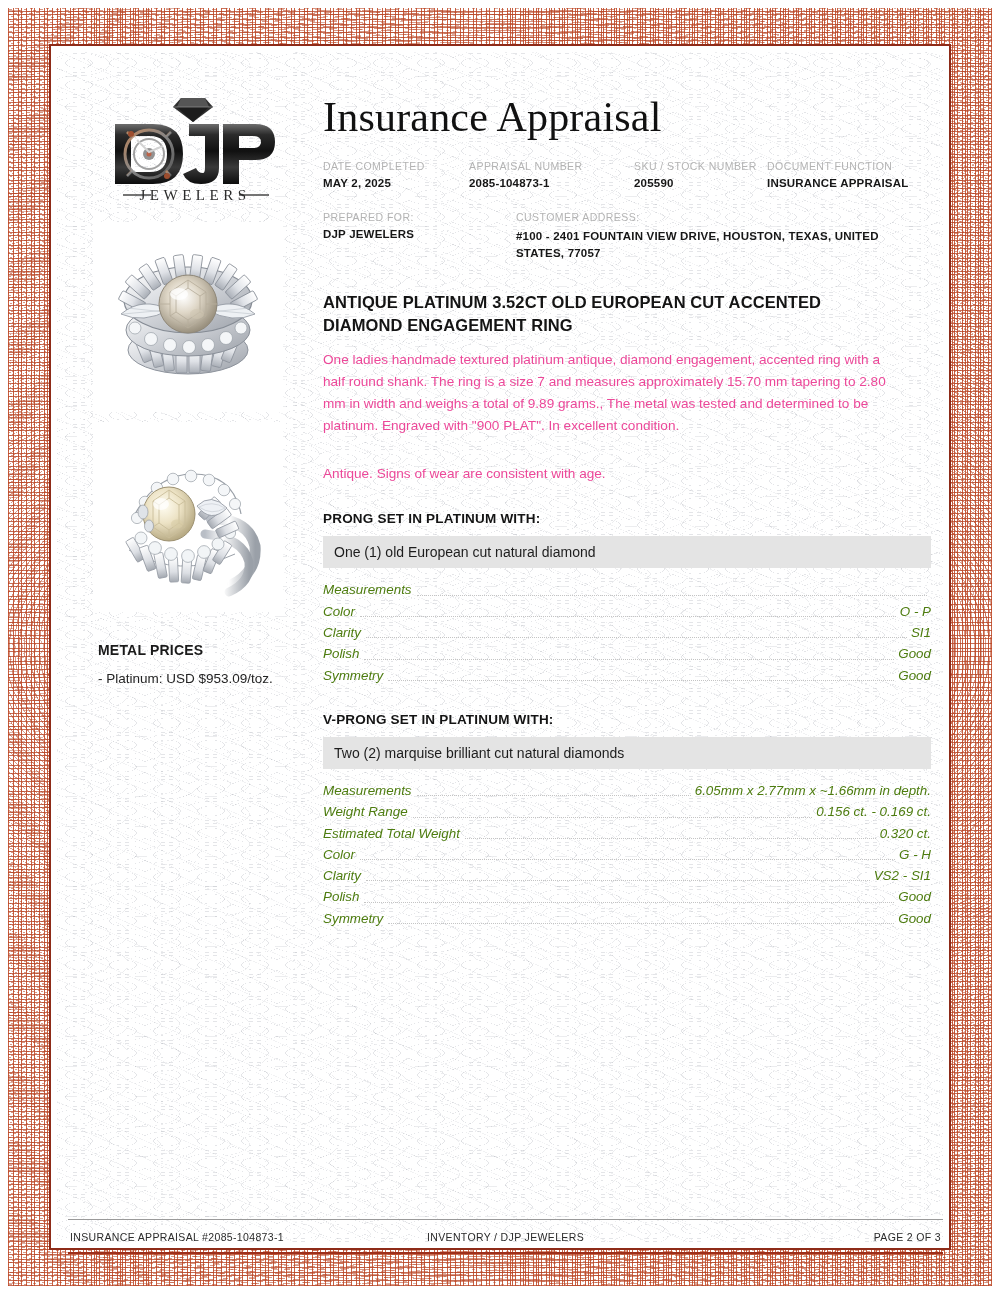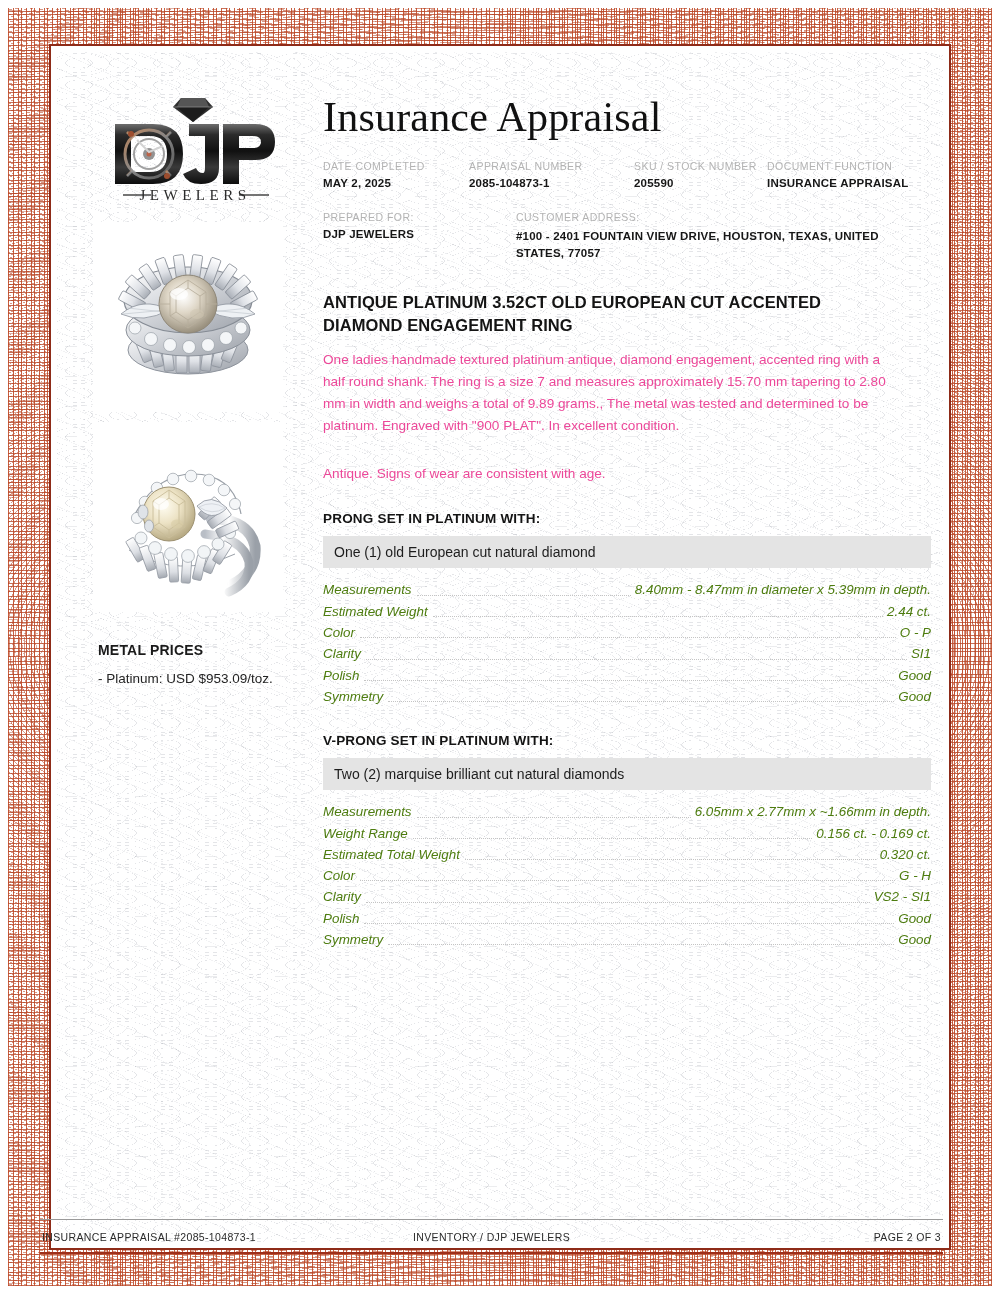--- a/index.html
+++ b/index.html
@@ -176,21 +176,21 @@
     flex:1 1 auto;
     margin:0 4px 4px 5px;
     border-bottom:1.5px dotted #c4c4c4;
     min-width:12px;
   }
   .spec-val { white-space:nowrap; flex:0 0 auto; text-align:right; }
 
   
   .footer {
     position:absolute;
-    left:40px; right:57px;
+    left:68px; right:57px;
     bottom:40px;
     z-index:3;
   }
   .footer-rule-top { height:1px; background:#9a9a9a; }
   .footer-inner {
     display:flex; align-items:center;
     padding:7px 2px 7px 2px;
   }
   .footer-left   { flex:1; text-align:left; }
   .footer-center { flex:1; text-align:center; }
@@ -480,26 +480,20 @@
         <p class="desc">One ladies handmade textured platinum antique, diamond engagement, accented ring with a half round shank. The ring is a size 7 and measures approximately 15.70 mm tapering to 2.80 mm in width and weighs a total of 9.89 grams., The metal was tested and determined to be platinum. Engraved with "900 PLAT". In excellent condition.</p>
         <p class="desc">Antique. Signs of wear are consistent with age.</p>
 
         <div class="spec-section">
           <div class="spec-heading">PRONG SET IN PLATINUM WITH:</div>
           <div class="spec-bar">One (1) old European cut natural diamond</div>
           <div class="spec-rows">
             <div class="spec-row">
               <span class="spec-key">Measurements</span>
               <span class="spec-dots"></span>
-              <span class="spec-val">8.40mm - 8.47mm in diameter x 5.39mm in depth.</span>
-            </div>
-            <div class="spec-row">
-              <span class="spec-key">Estimated Weight</span>
-              <span class="spec-dots"></span>
-              <span class="spec-val">2.44 ct.</span>
             </div>
             <div class="spec-row">
               <span class="spec-key">Color</span>
               <span class="spec-dots"></span>
               <span class="spec-val">O - P</span>
             </div>
             <div class="spec-row">
               <span class="spec-key">Clarity</span>
               <span class="spec-dots"></span>
               <span class="spec-val">SI1</span>

